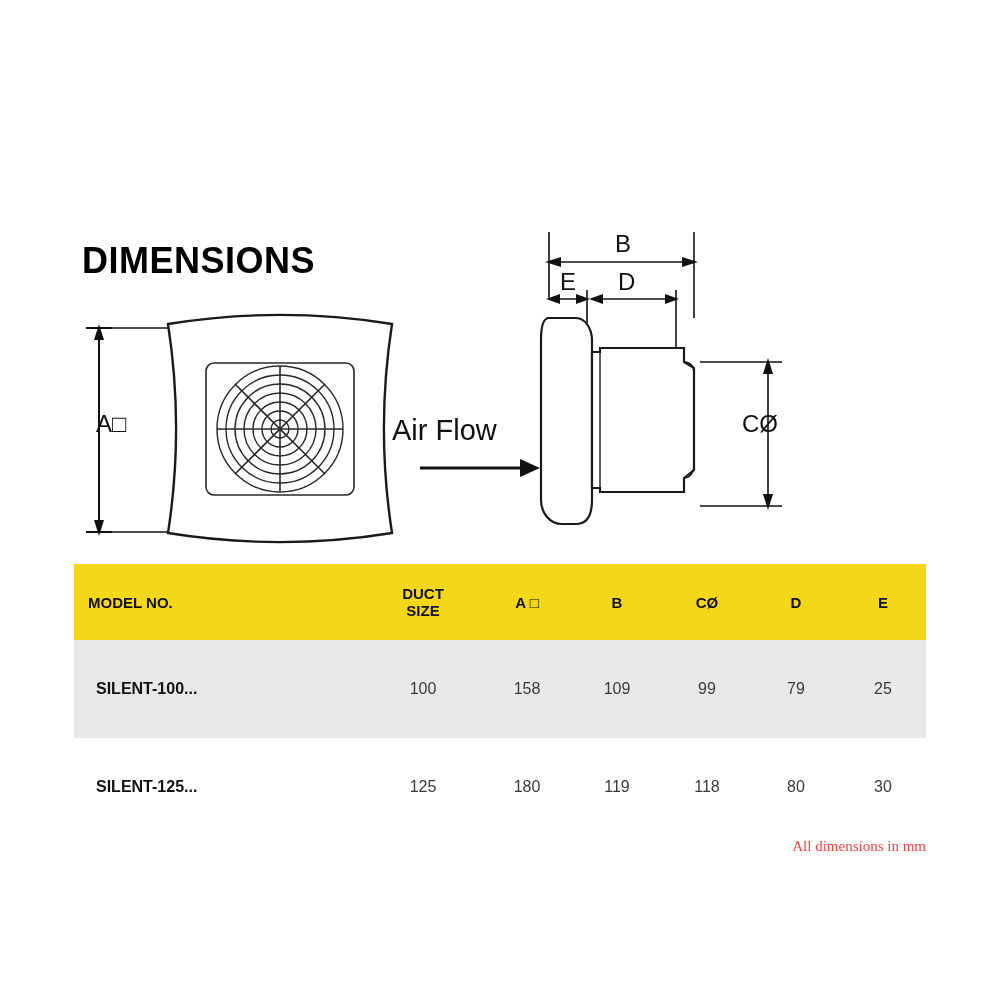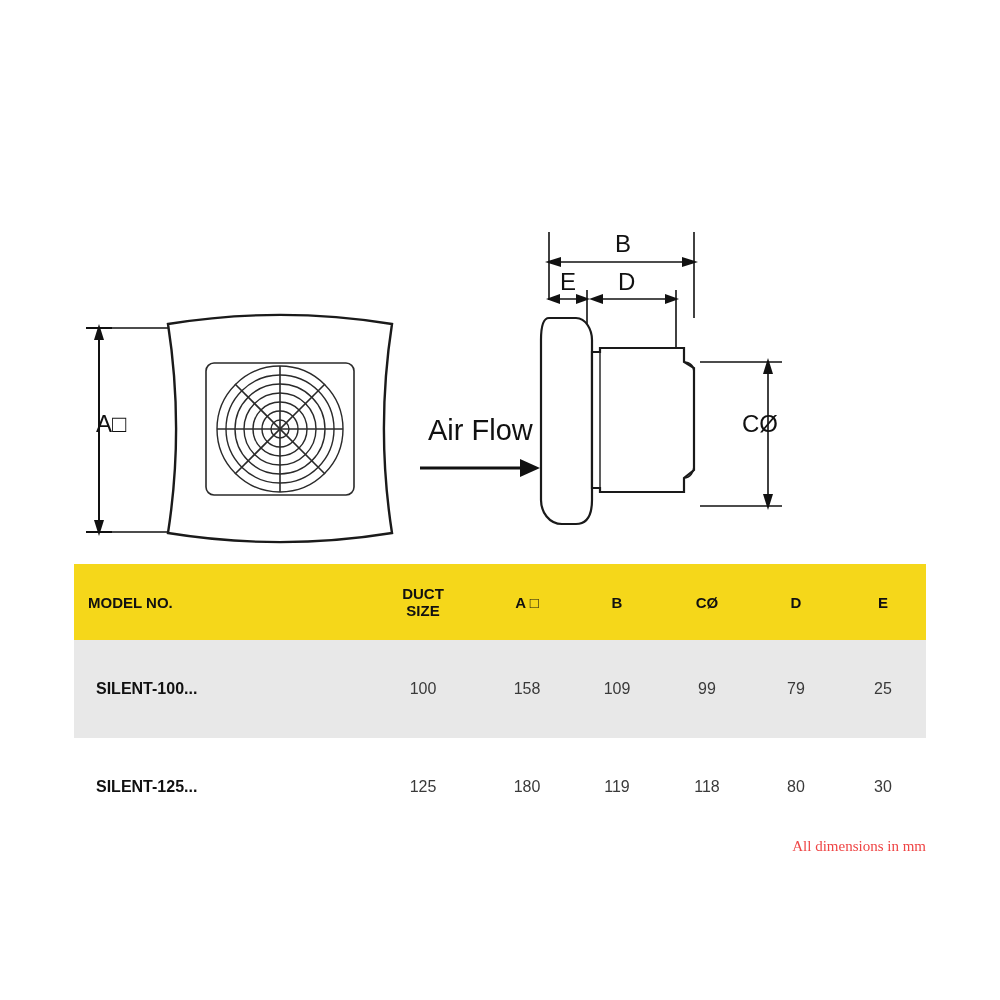--- a/index.html
+++ b/index.html
@@ -30,21 +30,21 @@
     top: 240px;
     font-size: 36px;
     font-weight: bold;
     letter-spacing: 0.5px;
     color: #000;
   }
 
   
   #airflow-label {
     position: absolute;
-    left: 428px;
+    left: 392px;
     top: 414px;
     font-size: 29px;
     color: #111;
   }
 
   
   .dim-letter {
     position: absolute;
     font-size: 24px;
     color: #111;
@@ -110,20 +110,21 @@
     font-family: Liberation Serif, serif;
   }
 
   svg { display: block; }
 </style>
 </head>
 <body>
 
 <div id="sheet">
 
+  <div id="title">DIMENSIONS</div>
 
   <svg id="drawing" width="1000" height="560" style="position:absolute;left:0;top:0;" viewBox="0 0 1000 560">
 
     <g stroke="#111" stroke-width="2" fill="none">
       <line x1="99" y1="328" x2="99" y2="532"></line>
       <line x1="86" y1="328" x2="112" y2="328"></line>
       <line x1="86" y1="532" x2="112" y2="532"></line>
     </g>
     <polygon points="99,324 94,340 104,340" fill="#111"></polygon>
     <polygon points="99,536 94,520 104,520" fill="#111"></polygon>

